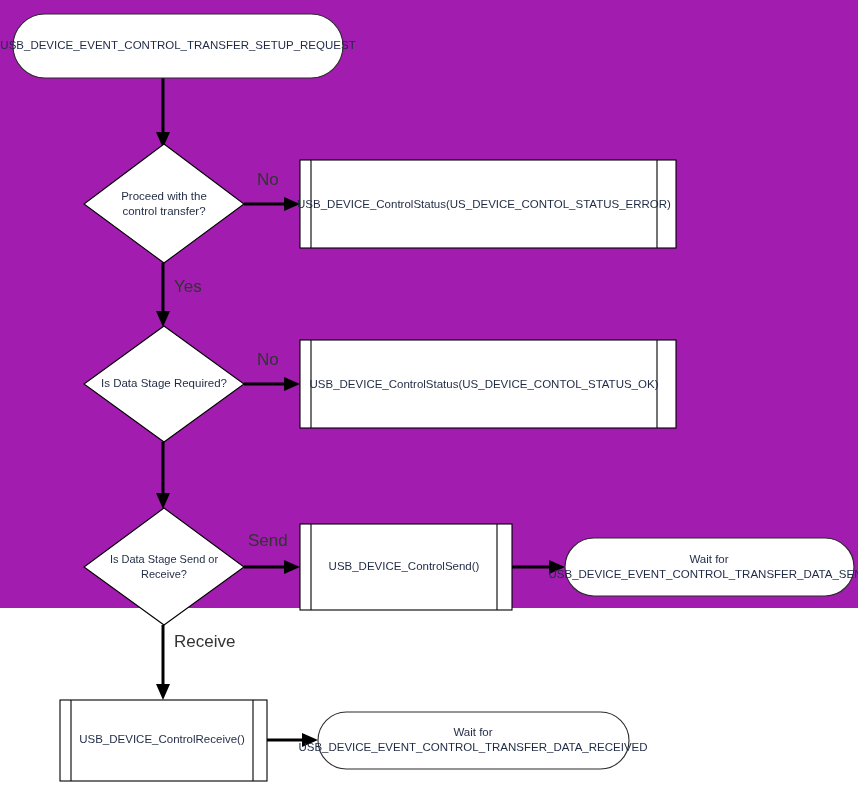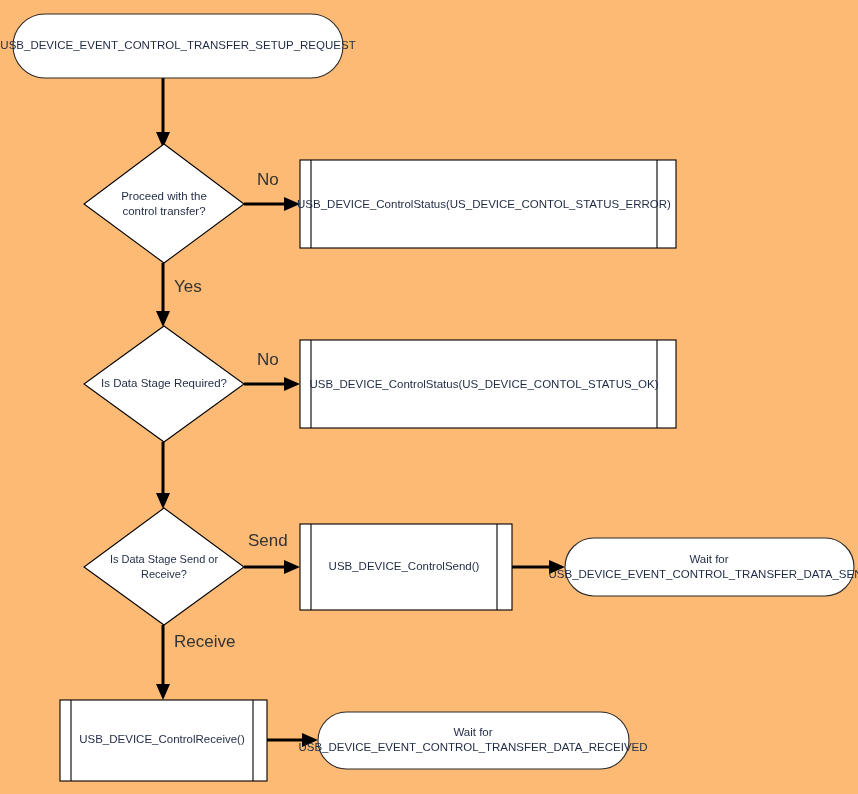--- a/index.html
+++ b/index.html
@@ -9,22 +9,22 @@
   }
   body {
     width: 858px;
     height: 794px;
     font-family: "Liberation Sans", sans-serif;
     overflow: hidden;
   }
   #flowchart-canvas {
     position: relative;
     width: 858px;
-    height: 794px;
-    background: #fdba74;
+    height: 608px;
+    background: #a21caf;
   }
   svg.chart-svg {
     position: absolute;
     top: 0;
     left: 0;
     width: 858px;
     height: 794px;
   }
   .shape-outline {
     fill: #ffffff;

